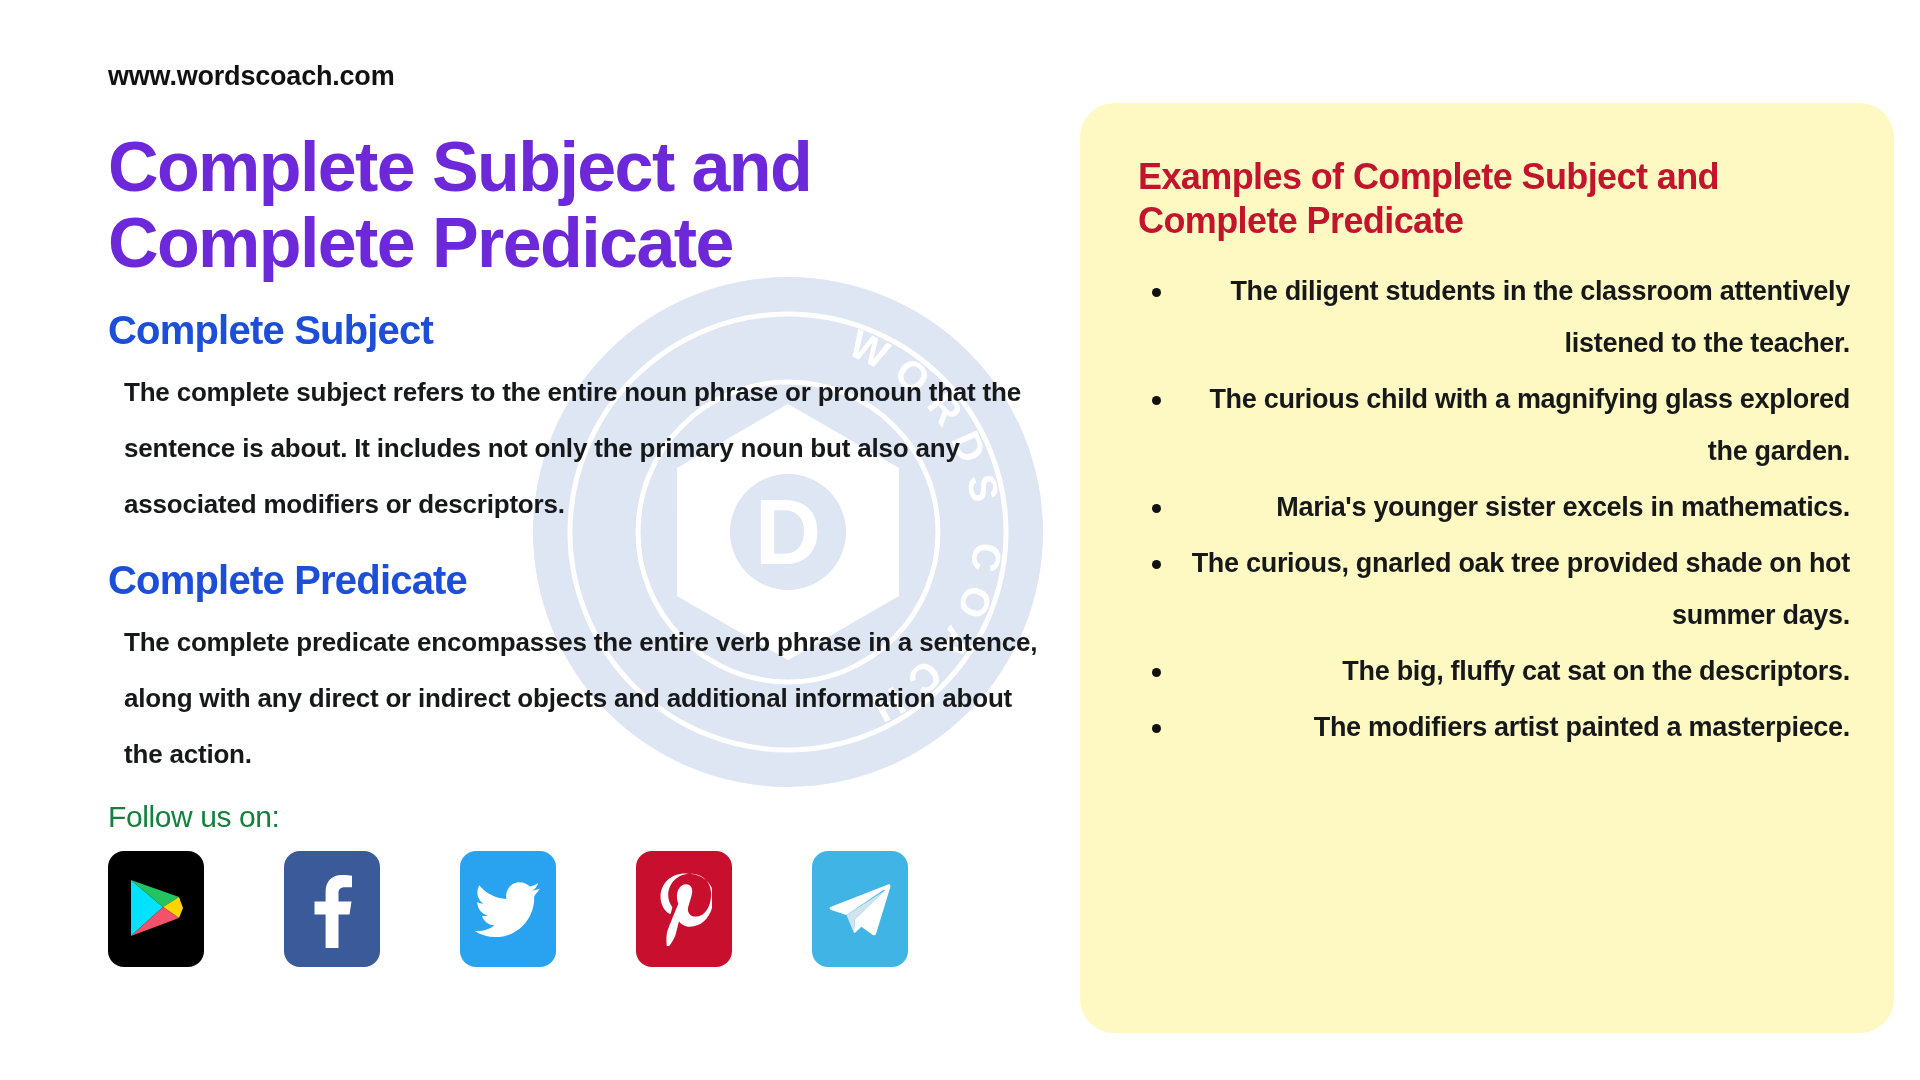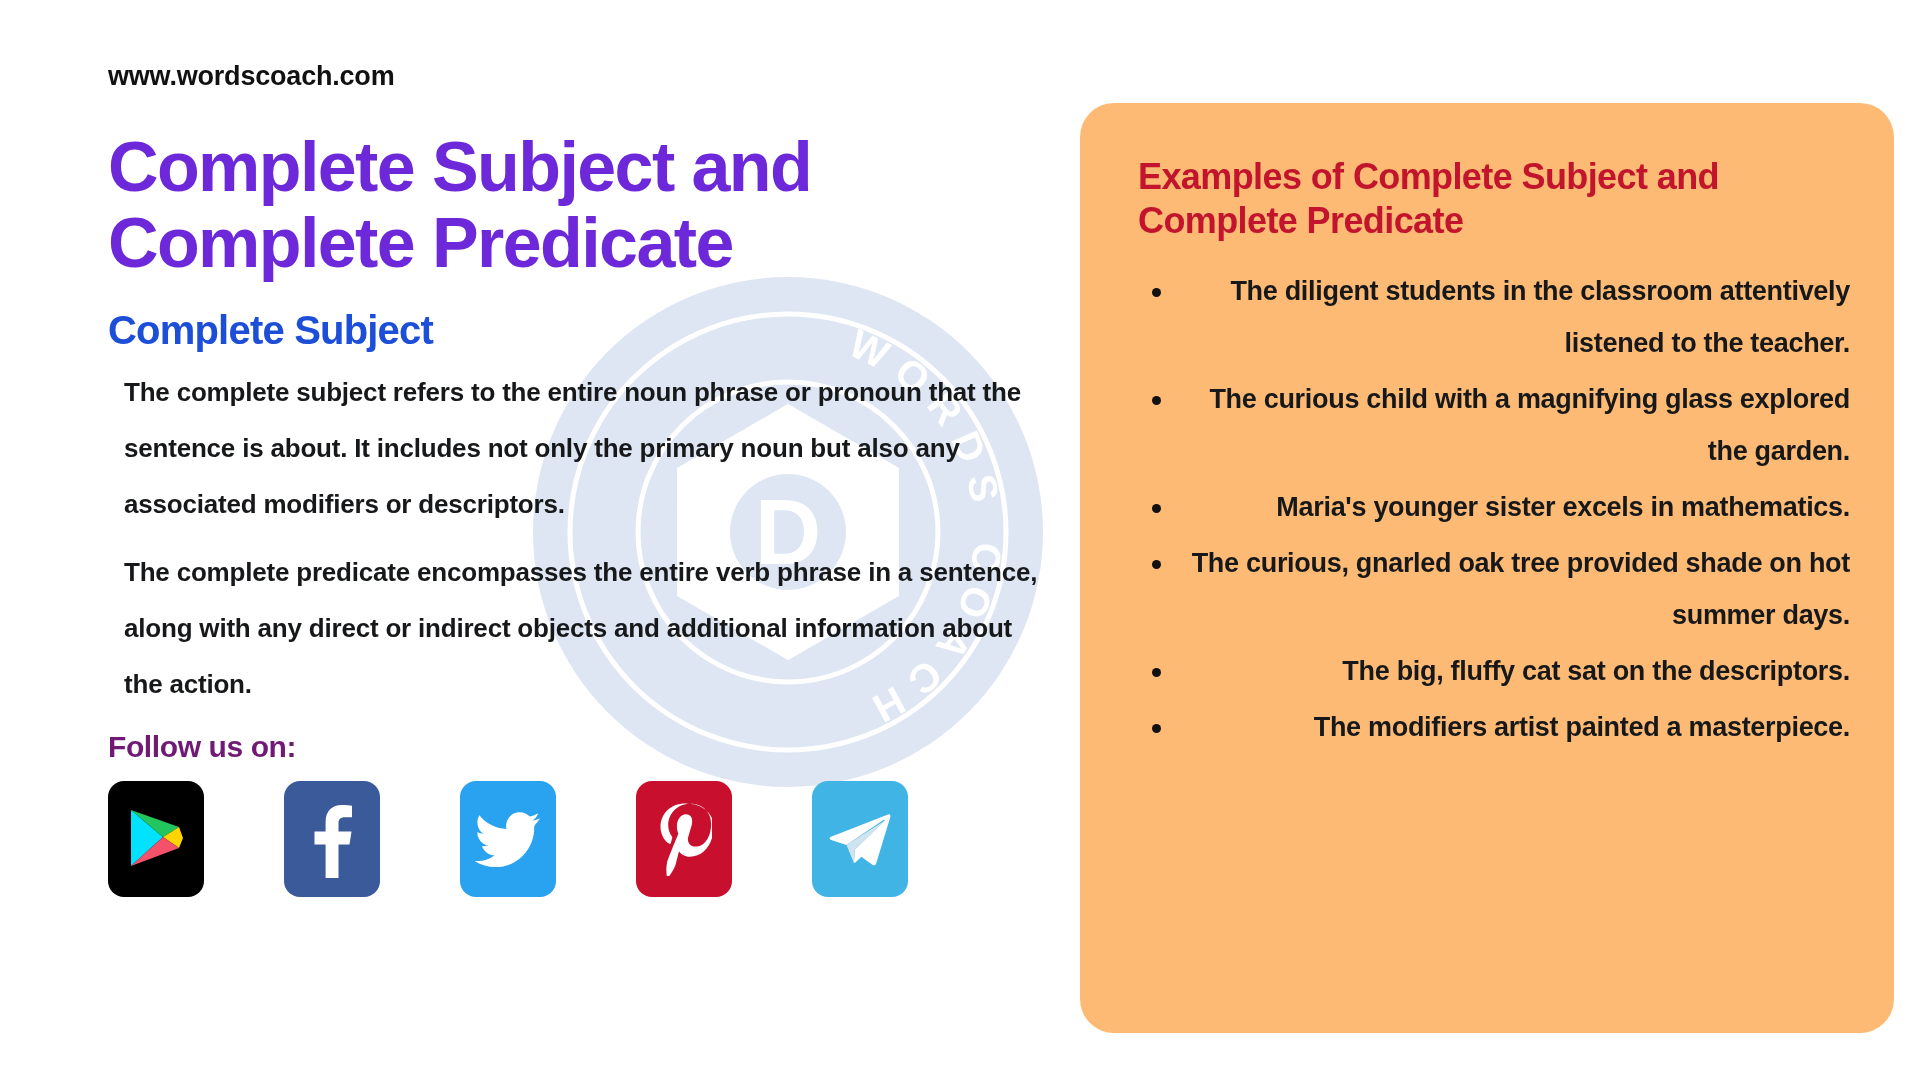--- a/index.html
+++ b/index.html
@@ -74,23 +74,23 @@
     line-height: 56px;
     color: #17181a;
     letter-spacing: -0.2px;
     max-width: 930px;
     margin-left: 16px;
   }
 
   .follow-label {
     margin-top: 18px;
     font-size: 30px;
-    font-weight: 700;
+    font-weight: 400;
     letter-spacing: -0.4px;
-    color: #701a75;
+    color: #15803d;
     line-height: 1.1;
   }
 
   .social-row {
     margin-top: 18px;
     display: flex;
     gap: 80px;
   }
 
   .social-tile {
@@ -108,21 +108,21 @@
   .tile-pinterest { background: #c8102e; }
   .tile-telegram  { background: #41b4e6; }
 
   
   .examples-panel {
     position: absolute;
     left: 1080px;
     top: 103px;
     width: 814px;
     height: 930px;
-    background: #fdba74;
+    background: #fef9c3;
     border-radius: 34px;
     padding: 52px 44px 30px 58px;
     z-index: 2;
   }
 
   .panel-title {
     font-size: 36px;
     font-weight: 700;
     line-height: 1.22;
     letter-spacing: -0.6px;
@@ -195,20 +195,21 @@
   <div class="left-col">
 
     <div class="site-url">www.wordscoach.com</div>
 
     <h1 class="main-title">Complete Subject and Complete Predicate</h1>
 
     <h2 class="sub-head">Complete Subject</h2>
 
     <p class="body-para">The complete subject refers to the entire noun phrase or pronoun that the sentence is about. It includes not only the primary noun but also any associated modifiers or descriptors.</p>
 
+    <h2 class="sub-head">Complete Predicate</h2>
 
     <p class="body-para">The complete predicate encompasses the entire verb phrase in a sentence, along with any direct or indirect objects and additional information about the action.</p>
 
     <div class="follow-label">Follow us on:</div>
 
     <div class="social-row">
 
       <a class="social-tile tile-play">
         <svg width="58" height="62" viewBox="0 0 58 62" aria-hidden="true">
           <path d="M4 2 L36 29 L4 58 Z" fill="#00e2ff"></path>

